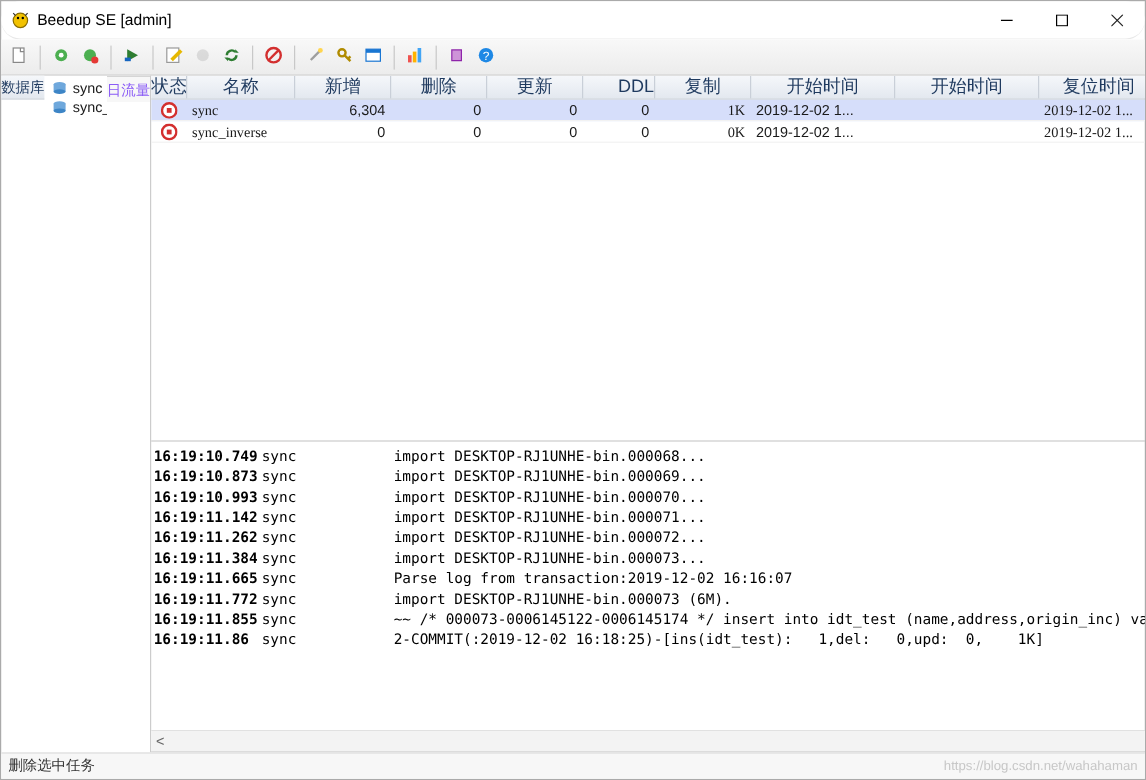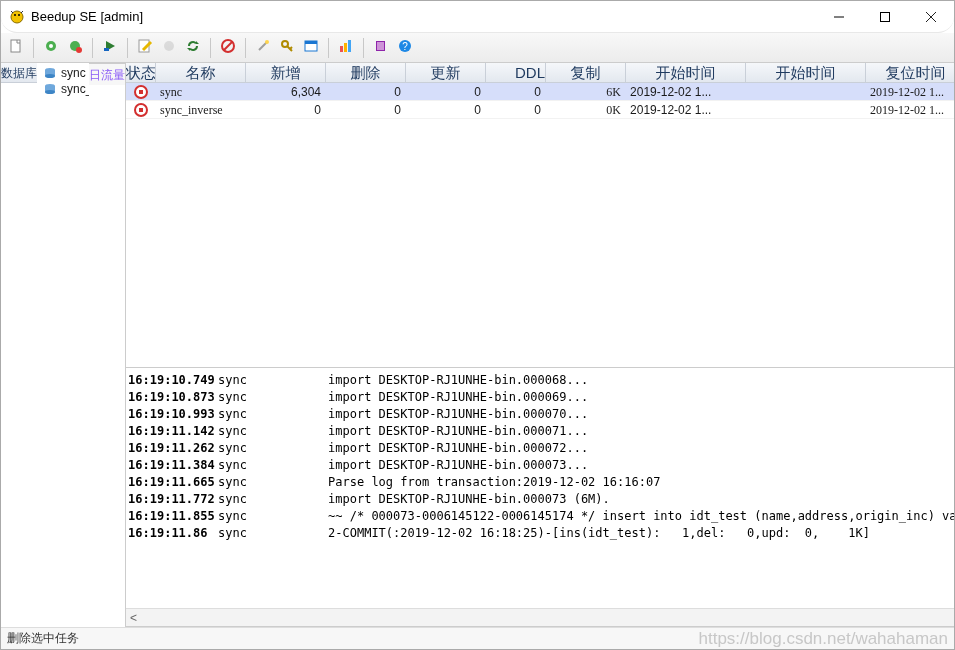--- a/index.html
+++ b/index.html
@@ -189,21 +189,21 @@
       height: 22px;
       background: #f7f7f7;
       border-top: 1px solid #ddd;
       display: flex;
       align-items: center;
       font-size: 12px;
       padding: 0 6px;
       color: #333;
       justify-content: space-between;
     }
-    .watermark { color: #c7c7c7; font-size: 17px; }
+    .watermark { color: #c7c7c7; font-size: 11px; }
 
     .icon-db { width: 14px; height: 14px; }
     .icon-stop { width: 14px; height: 14px; }
   </style>
 </head>
 <body>
 
 <div class="titlebar">
   <span class="app-icon">
     <svg viewBox="0 0 16 16">
@@ -375,21 +375,21 @@
               <span class="icon-stop"><svg width="14" height="14">
                   <circle cx="7" cy="7" r="6" fill="#fff" stroke="#d32f2f" stroke-width="2"></circle>
                   <rect x="5" y="5" width="4" height="4" fill="#d32f2f"></rect>
                 </svg></span>
             </div>
             <div class="gc left c-name">sync</div>
             <div class="gc right c-new">6,304</div>
             <div class="gc right c-del">0</div>
             <div class="gc right c-upd">0</div>
             <div class="gc right c-ddl">0</div>
-            <div class="gc right c-copy">6K</div>
+            <div class="gc right c-copy">1K</div>
             <div class="gc left c-start">2019-12-02 1...</div>
             <div class="gc left c-end"></div>
             <div class="gc left c-reset">2019-12-02 1...</div>
           </div>
           <div class="grid-row">
             <div class="gc status c-status">
               <span class="icon-stop"><svg width="14" height="14">
                   <circle cx="7" cy="7" r="6" fill="#fff" stroke="#d32f2f" stroke-width="2"></circle>
                   <rect x="5" y="5" width="4" height="4" fill="#d32f2f"></rect>
                 </svg></span>

